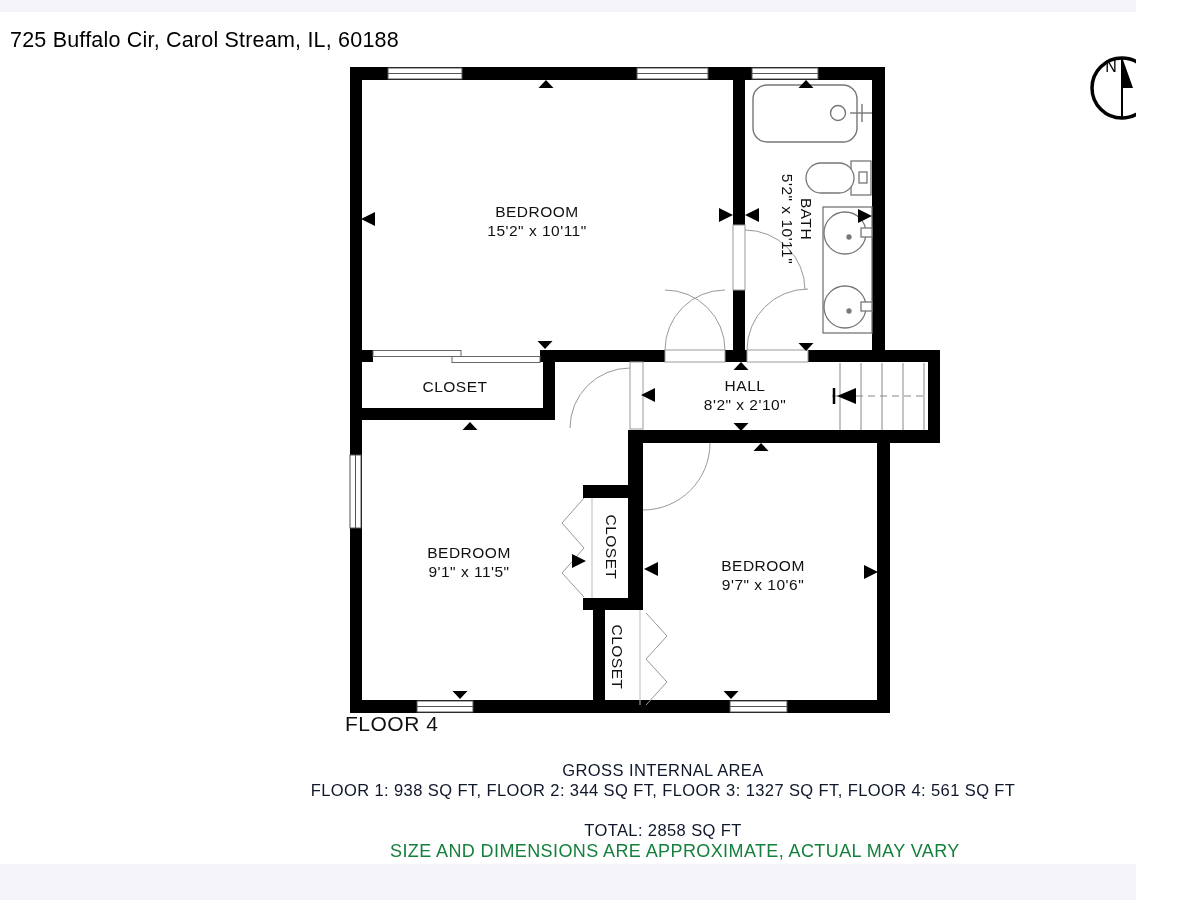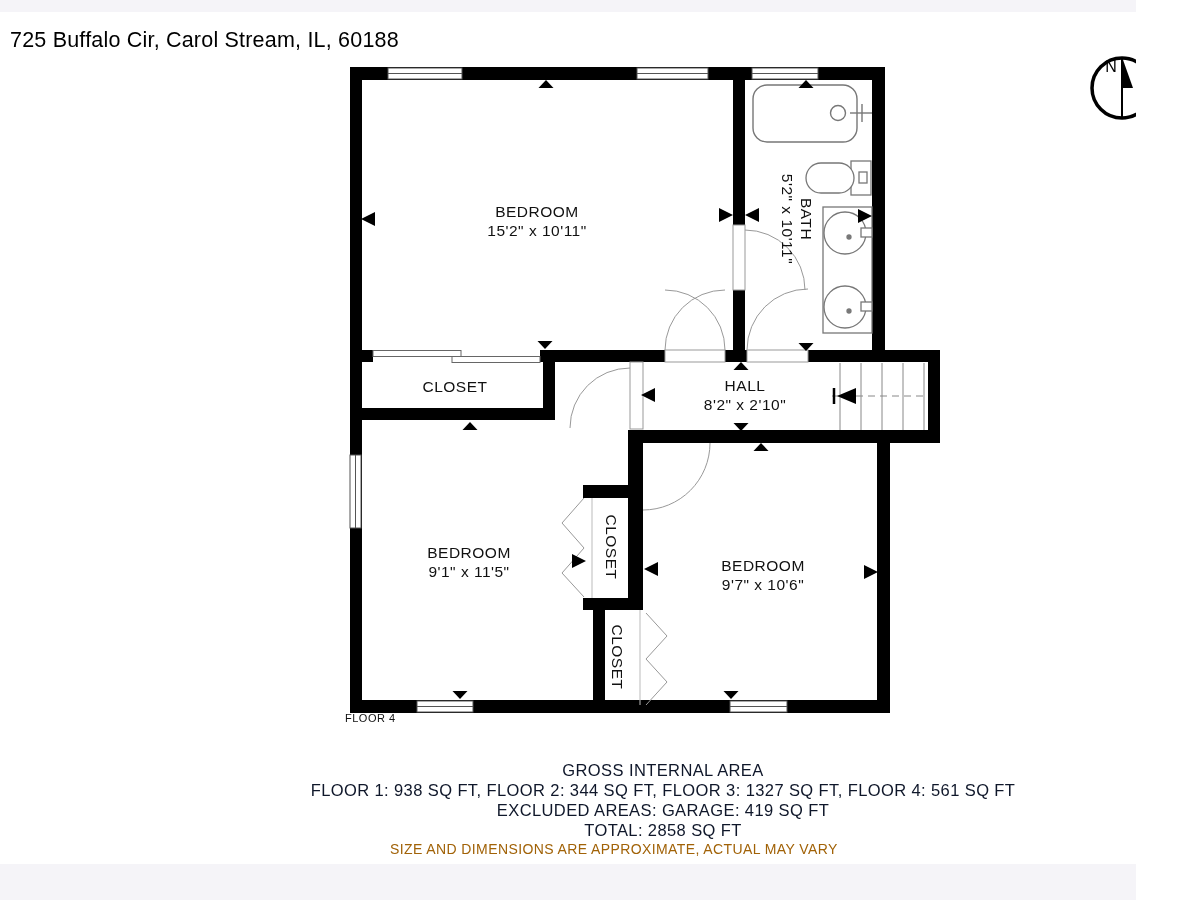--- a/index.html
+++ b/index.html
@@ -14,28 +14,28 @@
     letter-spacing:0.2px;white-space:nowrap;
   }
   .room-label{
     position:absolute;transform:translate(-50%,-50%);text-align:center;
     font-size:15.5px;line-height:19px;letter-spacing:0.5px;color:#111;white-space:nowrap;
   }
   .room-label.rot{transform:translate(-50%,-50%) rotate(90deg);}
   .north-label{
     position:absolute;transform:translate(-50%,-50%);font-size:16px;color:#000;
   }
-  .floor-label{position:absolute;left:345px;top:712px;font-size:11px;letter-spacing:0.5px;}
+  .floor-label{position:absolute;left:345px;top:712px;font-size:21px;letter-spacing:0.5px;}
   .footer-line{
     position:absolute;left:126px;width:1074px;text-align:center;
     font-size:16.5px;letter-spacing:0.4px;color:#0f172a;white-space:nowrap;
   }
   .disclaimer{
-    position:absolute;left:390px;top:841px;font-size:14px;letter-spacing:0.4px;
-    color:#a16207;white-space:nowrap;
+    position:absolute;left:390px;top:841px;font-size:18px;letter-spacing:0.4px;
+    color:#15803d;white-space:nowrap;
   }
   .credit{
     position:absolute;left:915px;top:839px;font-size:16px;color:#222;white-space:nowrap;
   }
 </style>
 </head>
 <body>
 
 <div id="canvas">
 
@@ -215,17 +215,16 @@
   </div>
 
   <div class="room-label rot" style="left:617px;top:657px;">
     <div>CLOSET</div>
   </div>
 
   <div class="floor-label">FLOOR 4</div>
 
   <div class="footer-line" style="top:761px;">GROSS INTERNAL AREA</div>
   <div class="footer-line" style="top:781px;">FLOOR 1: 938 SQ FT, FLOOR 2: 344 SQ FT, FLOOR 3: 1327 SQ FT, FLOOR 4: 561 SQ FT</div>
-  <div class="footer-line" style="top:801px;">EXCLUDED AREAS: GARAGE: 419 SQ FT</div>
   <div class="footer-line" style="top:821px;">TOTAL: 2858 SQ FT</div>
   <div class="disclaimer">SIZE AND DIMENSIONS ARE APPROXIMATE, ACTUAL MAY VARY</div>
 
 </div>
 
 </body></html>

